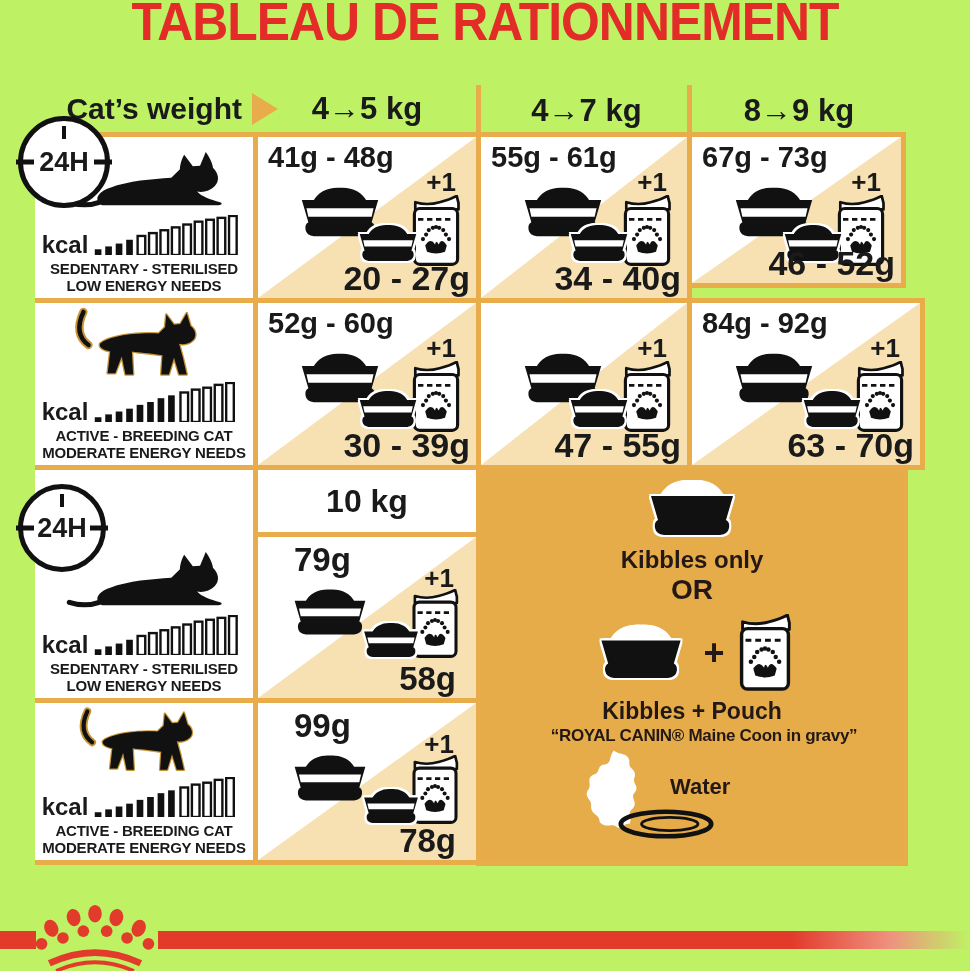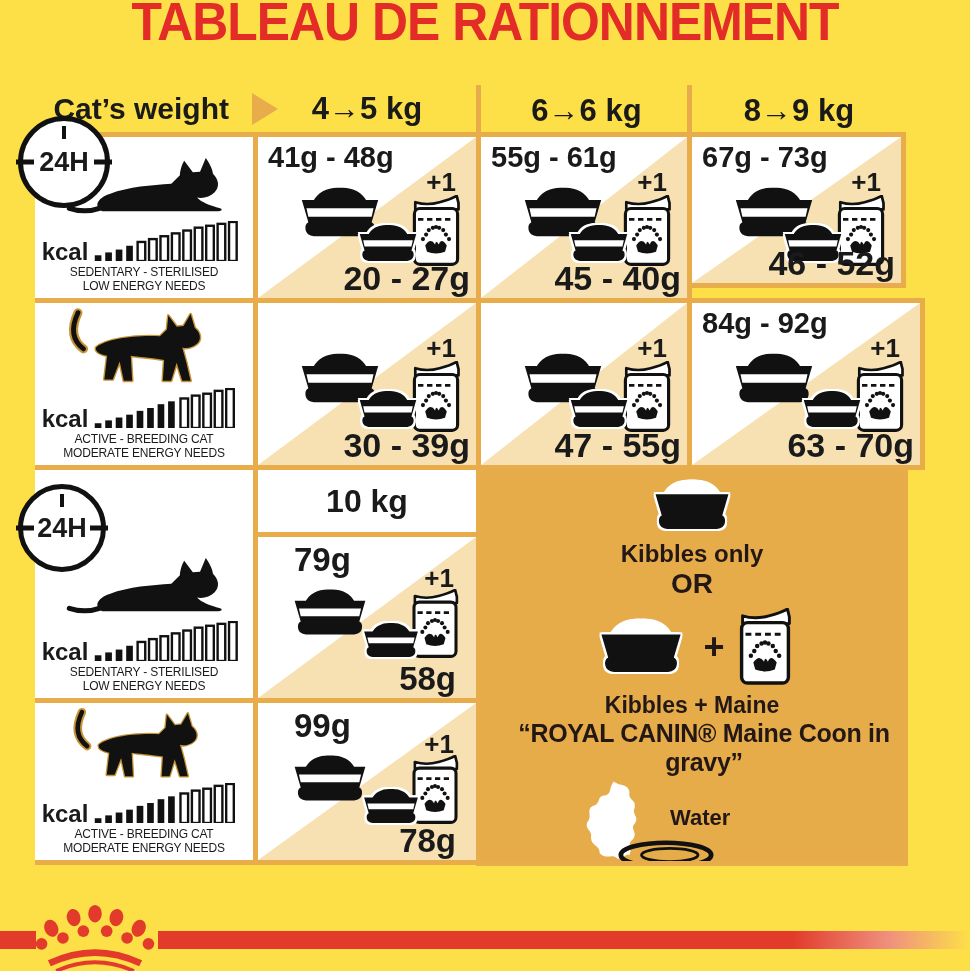--- a/index.html
+++ b/index.html
@@ -1,30 +1,30 @@
 <!DOCTYPE html>
 <html><head>
 <meta charset="utf-8">
 <style>
   html,body{margin:0;padding:0;background:#fff;}
-  .page{position:relative;width:970px;height:971px;background:#fde047;overflow:hidden;
+  .page{position:relative;width:970px;height:971px;background:#bef264;overflow:hidden;
         font-family:"Liberation Sans","DejaVu Sans",sans-serif;color:#1a1a1a;}
   .title{position:absolute;top:-9px;left:0;width:970px;text-align:center;
          font-size:53px;font-weight:bold;letter-spacing:-1px;color:#e32c28;
          transform:scaleX(.94);white-space:nowrap;}
   
   .cell{position:absolute;background:#fff;border:5px solid #e9ac4b;box-sizing:border-box;}
   .diag{background:linear-gradient(to bottom right,#ffffff 49.8%,#f7e1b2 50.2%);}
   .labelcell{position:absolute;background:#fff;border:5px solid #e9ac4b;border-left:none;
              box-sizing:border-box;display:flex;flex-direction:column;align-items:center;
              justify-content:flex-end;padding-bottom:4px;overflow:hidden;}
   .hdrbox{position:absolute;box-sizing:border-box;display:flex;align-items:center;justify-content:center;
           font-size:31px;font-weight:bold;}
   .hdr-sep{border-left:5px solid #e9ac4b;}
-  .weightbox{position:absolute;display:flex;align-items:center;justify-content:flex-end;gap:23px;
+  .weightbox{position:absolute;display:flex;align-items:center;justify-content:flex-end;gap:10px;
              font-size:30px;font-weight:bold;}
   .tri{width:0;height:0;border-left:26px solid #e9ac4b;border-top:16px solid transparent;
        border-bottom:16px solid transparent;}
   
   .clock{position:absolute;background:#fff;border:5px solid #111;border-radius:50%;
          box-sizing:border-box;display:flex;align-items:center;justify-content:center;
          font-size:27px;font-weight:bold;z-index:6;}
   .clock .tick{position:absolute;top:5px;left:50%;width:4px;height:13px;background:#111;transform:translateX(-50%);}
   .clock .dashL{position:absolute;left:-7px;top:50%;width:18px;height:5px;background:#111;transform:translateY(-50%);}
   .clock .dashR{position:absolute;right:-7px;top:50%;width:18px;height:5px;background:#111;transform:translateY(-50%);}
@@ -37,34 +37,34 @@
   .bowl-big{position:absolute;left:34px;top:48px;width:96px;height:54px;}
   .bowl-big.s2{left:28px;top:50px;width:88px;height:50px;}
   .pouch{position:absolute;right:14px;top:58px;width:52px;height:72px;z-index:2;}
   .bowl-small{position:absolute;right:52px;top:86px;width:72px;height:40px;z-index:2;}
   .outline-white{filter:drop-shadow(2px 0 0 #fff) drop-shadow(-2px 0 0 #fff) drop-shadow(0 2px 0 #fff) drop-shadow(0 -2px 0 #fff);}
   
   .catsvg{display:block;}
   .kcalrow{display:flex;align-items:flex-end;gap:6px;margin-top:2px;}
   .kcaltxt{font-size:24px;font-weight:bold;line-height:.8;}
   .kbars{width:152px;height:40px;}
-  .caps{margin-top:5px;text-align:center;font-size:12px;font-weight:normal;letter-spacing:-.2px;line-height:1.15;}
+  .caps{margin-top:5px;text-align:center;font-size:15px;font-weight:bold;letter-spacing:-.2px;line-height:1.15;}
   
   .panel{position:absolute;left:476px;top:465px;width:432px;height:401px;background:#e7ac4a;
          border:5px solid #e9ac4b;box-sizing:border-box;display:flex;flex-direction:column;
          align-items:center;padding-top:10px;overflow:hidden;color:#231815;}
   .panel-bowl{width:112px;height:58px;}
   .panel-label{margin-top:8px;font-size:24px;font-weight:bold;}
   .panel-or{font-size:28px;font-weight:bold;}
   .mixrow{margin-top:8px;display:flex;align-items:center;}
   .mixrow .pb{width:100px;height:56px;}
   .mixrow .plus{font-size:36px;font-weight:bold;margin:0 12px;}
   .mixrow .pp{width:56px;height:78px;}
   .panel-sub{margin-top:6px;font-size:23px;font-weight:bold;line-height:1.2;text-align:center;}
-  .panel-sub2{font-size:25px;font-weight:bold;letter-spacing:-.3px;text-align:center;margin-left:24px;}
+  .panel-sub2{font-size:17px;font-weight:bold;letter-spacing:-.3px;text-align:center;margin-left:24px;}
   .waterrow{position:relative;width:240px;height:92px;margin-top:2px;}
   .waterrow .splash{position:absolute;left:12px;top:0;width:56px;height:82px;}
   .waterrow .wtxt{position:absolute;left:98px;top:26px;font-size:22px;font-weight:bold;}
   .waterrow .ripples{position:absolute;left:42px;top:60px;width:104px;height:32px;}
   
   .stripeL{position:absolute;left:0;top:931px;width:36px;height:18px;background:#e23a2b;}
   .stripeR{position:absolute;left:158px;top:931px;width:812px;height:18px;
            background:linear-gradient(to right,#e23a2b 0%,#e23a2b 78%,#ef907e 90%,rgba(255,255,255,0) 100%);}
   .crown{position:absolute;left:28px;top:903px;width:134px;height:68px;}
   .hiddefs{position:absolute;width:0;height:0;overflow:hidden;}
@@ -176,21 +176,21 @@
 
 <div class="page">
 
   <div class="title">TABLEAU DE RATIONNEMENT</div>
 
   <div class="weightbox" style="left:30px;top:85px;width:248px;height:47px;">
     <span>Cat’s weight</span>
     <span class="tri"></span>
   </div>
   <div class="hdrbox" style="left:253px;top:85px;width:228px;height:47px;">4→5 kg</div>
-  <div class="hdrbox hdr-sep" style="left:476px;top:85px;width:216px;height:52px;">6→6 kg</div>
+  <div class="hdrbox hdr-sep" style="left:476px;top:85px;width:216px;height:52px;">4→7 kg</div>
   <div class="hdrbox hdr-sep" style="left:687px;top:85px;width:219px;height:52px;">8→9 kg</div>
 
   <div class="clock" style="left:18px;top:116px;width:92px;height:92px;">
     <span class="tick"></span>
     <span class="dashL"></span>
     <span class="dashR"></span>
     <span>24H</span>
   </div>
   <div class="clock" style="left:18px;top:484px;width:88px;height:88px;">
     <span class="tick"></span>
@@ -234,21 +234,21 @@
     <svg class="bowl-big">
         <use href="#bowl-dark"></use>
       </svg>
     <div class="plus1">+1</div>
     <svg class="pouch">
         <use href="#pouch"></use>
       </svg>
     <svg class="bowl-small outline-white">
         <use href="#bowl-dark"></use>
       </svg>
-    <div class="mix">45 - 40g</div>
+    <div class="mix">34 - 40g</div>
   </div>
   <div class="cell diag" style="left:687px;top:132px;width:219px;height:156px;">
     <div class="kib">67g - 73g</div>
     <svg class="bowl-big">
         <use href="#bowl-dark"></use>
       </svg>
     <div class="plus1">+1</div>
     <svg class="pouch">
         <use href="#pouch"></use>
       </svg>
@@ -268,20 +268,21 @@
           <use href="#kcal2"></use>
         </svg>
     </div>
     <div class="caps">
       <div>ACTIVE - BREEDING CAT</div>
       <div>MODERATE ENERGY NEEDS</div>
     </div>
   </div>
 
   <div class="cell diag" style="left:253px;top:298px;width:228px;height:172px;">
+    <div class="kib">52g - 60g</div>
     <svg class="bowl-big">
         <use href="#bowl-dark"></use>
       </svg>
     <div class="plus1">+1</div>
     <svg class="pouch">
         <use href="#pouch"></use>
       </svg>
     <svg class="bowl-small outline-white">
         <use href="#bowl-dark"></use>
       </svg>
@@ -387,21 +388,21 @@
     <div class="panel-or">OR</div>
     <div class="mixrow">
       <svg class="pb outline-white">
           <use href="#bowl-light"></use>
         </svg>
       <span class="plus">+</span>
       <svg class="pp">
           <use href="#pouch"></use>
         </svg>
     </div>
-    <div class="panel-sub">Kibbles + Maine</div>
+    <div class="panel-sub">Kibbles + Pouch</div>
     <div class="panel-sub2">“ROYAL CANIN® Maine Coon in gravy”</div>
     <div class="waterrow">
       <svg class="splash">
           <use href="#splash"></use>
         </svg>
       <span class="wtxt">Water</span>
       <svg class="ripples">
           <use href="#ripples"></use>
         </svg>
     </div>

